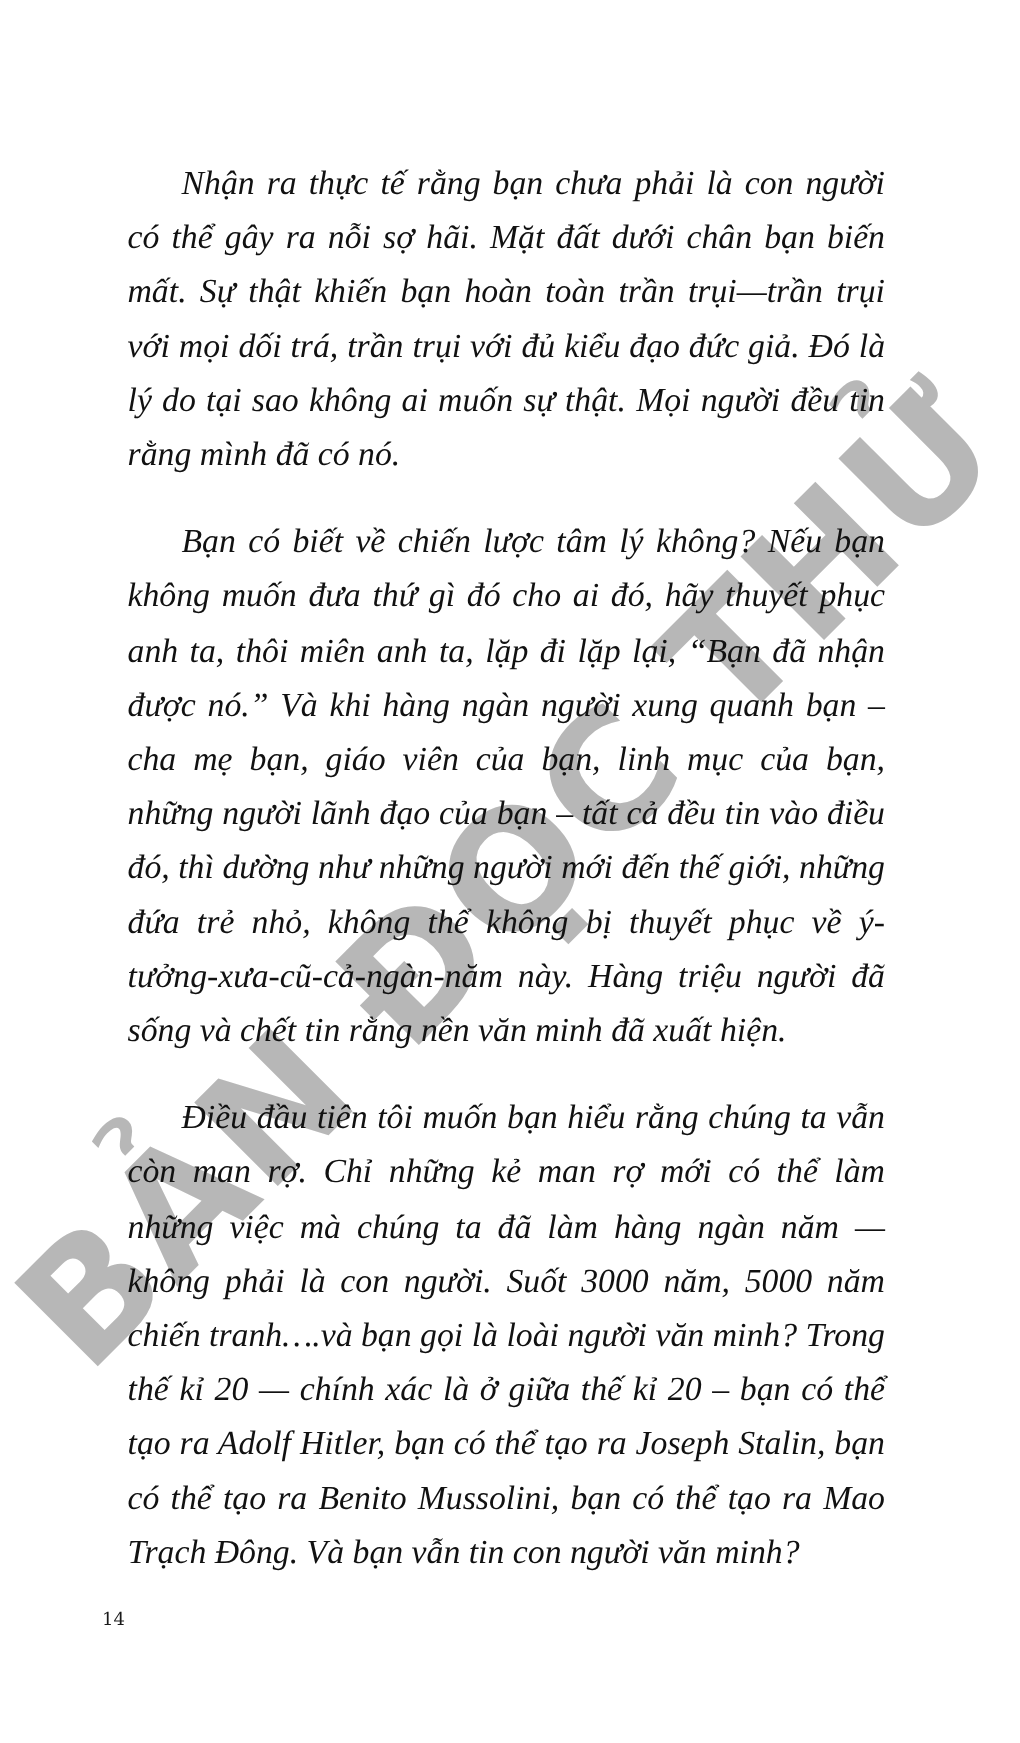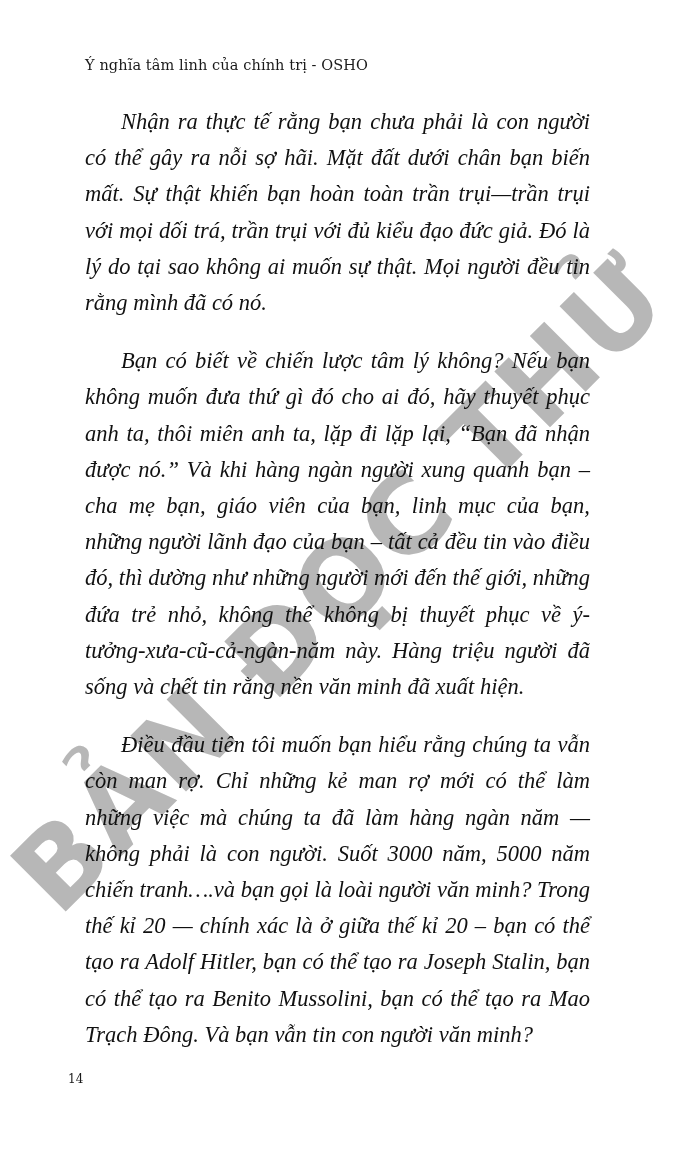--- a/index.html
+++ b/index.html
@@ -104,21 +104,20 @@
 <body>
 
 <div id="page">
 
   <div id="watermark-layer">
     <div id="watermark-text">BẢN ĐỌC THỬ</div>
   </div>
 
   <div id="content">
 
-    <div id="running-head">Ý nghĩa tâm linh của chính trị - OSHO</div>
 
     <div id="body-column">
       <p class="para">Nhận ra thực tế rằng bạn chưa phải là con người có thể gây ra nỗi sợ hãi. Mặt đất dưới chân bạn biến mất. Sự thật khiến bạn hoàn toàn trần trụi—trần trụi với mọi dối trá, trần trụi với đủ kiểu đạo đức giả. Đó là lý do tại sao không ai muốn sự thật. Mọi người đều tin rằng mình đã có nó.</p>
       <p class="para">Bạn có biết về chiến lược tâm lý không? Nếu bạn không muốn đưa thứ gì đó cho ai đó, hãy thuyết phục anh ta, thôi miên anh ta, lặp đi lặp lại, “Bạn đã nhận được nó.” Và khi hàng ngàn người xung quanh bạn – cha mẹ bạn, giáo viên của bạn, linh mục của bạn, những người lãnh đạo của bạn – tất cả đều tin vào điều đó, thì dường như những người mới đến thế giới, những đứa trẻ nhỏ, không thể không bị thuyết phục về ý-tưởng-xưa-cũ-cả-ngàn-năm này. Hàng triệu người đã sống và chết tin rằng nền văn minh đã xuất hiện.</p>
       <p class="para">Điều đầu tiên tôi muốn bạn hiểu rằng chúng ta vẫn còn man rợ. Chỉ những kẻ man rợ mới có thể làm những việc mà chúng ta đã làm hàng ngàn năm — không phải là con người. Suốt 3000 năm, 5000 năm chiến tranh….và bạn gọi là loài người văn minh? Trong thế kỉ 20 — chính xác là ở giữa thế kỉ 20 – bạn có thể tạo ra Adolf Hitler, bạn có thể tạo ra  Joseph Stalin, bạn có thể tạo ra Benito Mussolini, bạn có thể tạo ra Mao Trạch Đông. Và bạn vẫn tin con người văn minh?</p>
     </div>
 
     <div id="page-number">14</div>
 
   </div>

